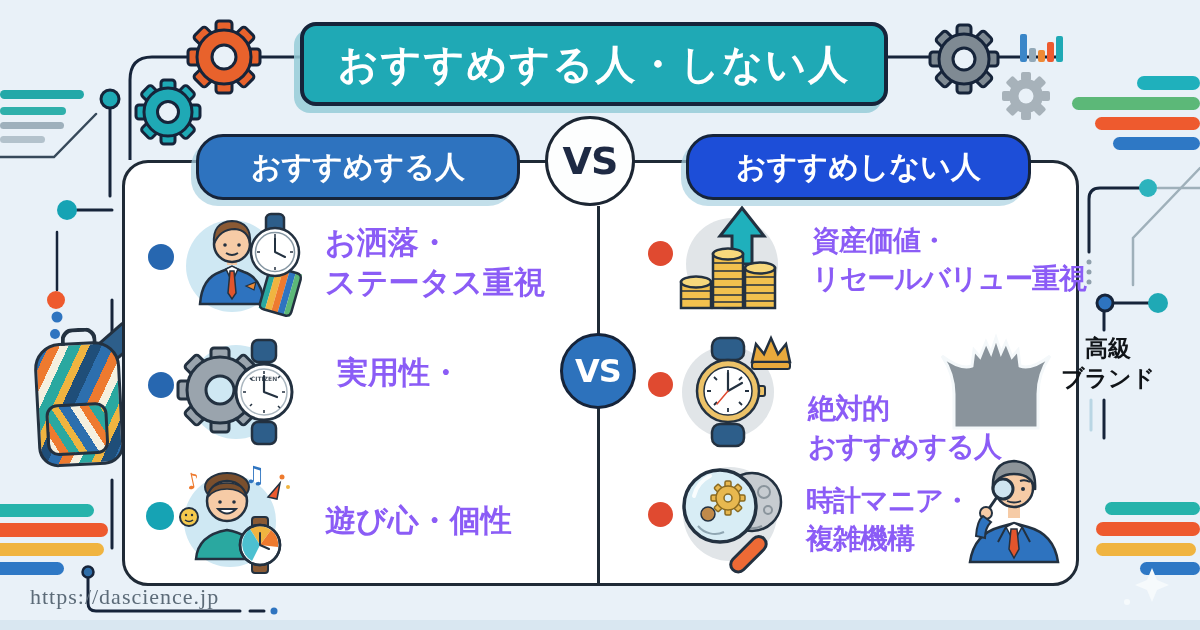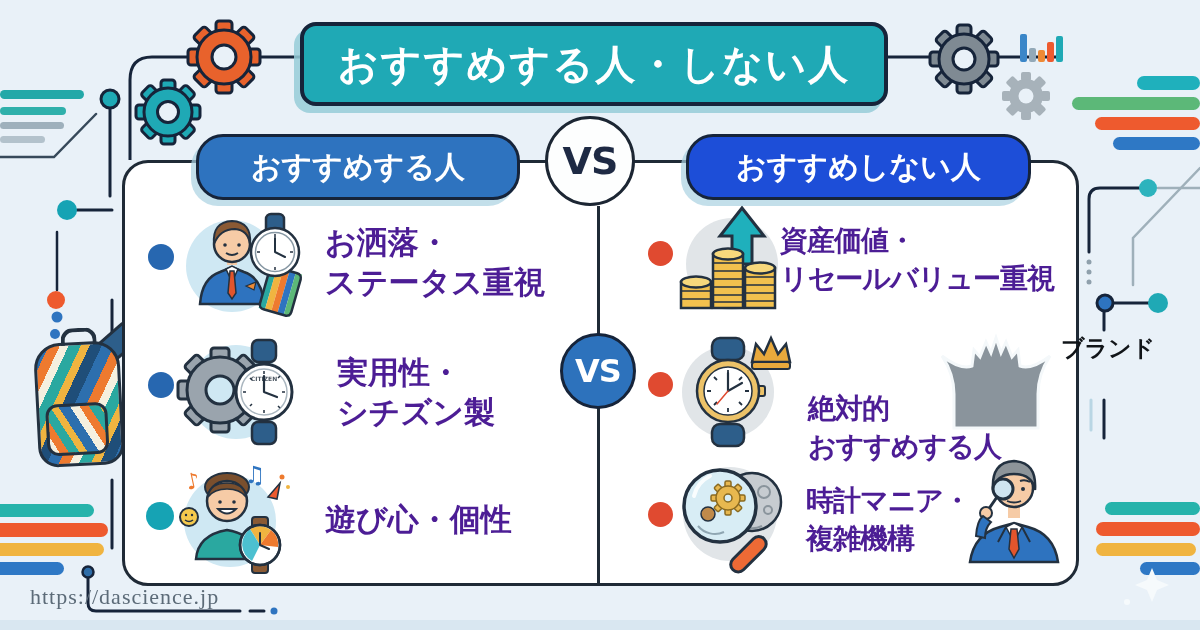--- a/index.html
+++ b/index.html
@@ -21,21 +21,21 @@
     border:3px solid #1f2a36;border-radius:26px;z-index:2;box-sizing:border-box;}
   #divider{left:597px;top:206px;width:3px;height:377px;background:#1f2a36;z-index:3;}
   .vs-circle{border-radius:50%;display:flex;align-items:center;justify-content:center;
     font-weight:700;z-index:6;box-sizing:border-box;}
   #vs-top{left:545px;top:116px;width:90px;height:90px;background:#fdfefe;border:3px solid #1c2633;
     color:#1e2a44;font-size:38px;letter-spacing:-1px;}
   #vs-mid{left:560px;top:333px;width:76px;height:76px;background:#2d72bc;border:3px solid #16243a;
     color:#fff;font-size:32px;letter-spacing:-1px;}
   
   .bullet{border-radius:50%;z-index:4;}
-  .row-text{z-index:4;color:#4c1d95;font-weight:800;white-space:nowrap;}
+  .row-text{z-index:4;color:#8b5cf6;font-weight:800;white-space:nowrap;}
   .row-text.left{font-size:31px;line-height:40px;}
   .row-text.right{font-size:28px;line-height:38px;letter-spacing:-1px;}
   .icon-svg{position:absolute;z-index:4;}
   
   #side-label{left:1052px;top:333px;width:112px;text-align:center;color:#101418;
     font-weight:800;font-size:23px;line-height:30px;z-index:4;}
   
   #footer-url{left:16px;top:584px;font-family:"Liberation Serif","DejaVu Serif",serif;
     font-size:22px;color:#5c6b78;z-index:4;letter-spacing:1px;margin-left:14px;}
   
@@ -278,21 +278,20 @@
     <rect x="76" y="10" width="24" height="22" rx="6" fill="#2d5e8a" stroke="#233140" stroke-width="2.5"></rect>
     <rect x="76" y="92" width="24" height="22" rx="6" fill="#2d5e8a" stroke="#233140" stroke-width="2.5"></rect>
     <circle cx="88" cy="62" r="28" fill="#ffffff" stroke="#233140" stroke-width="3"></circle>
     <circle cx="88" cy="62" r="23" fill="none" stroke="#aab6bf" stroke-width="1.5"></circle>
     <text x="88" y="51" font-size="6" font-weight="bold" fill="#4a5560" text-anchor="middle">CITIZEN</text>
     <path d="M88,41 V44 M88,80 V83 M67,62 H70 M106,62 H109 M74,48 l2,2 M102,76 l2,2 M74,76 l2,-2 M102,48 l2,-2" stroke="#233140" stroke-width="1.5"></path>
     <path d="M88,62 L88,46 M88,62 L101,67" fill="none" stroke="#233140" stroke-width="2.2" stroke-linecap="round"></path>
   </svg>
   <div class="abs row-text left" style="left:337px;top:352px;">
     <div>実用性・</div>
-    <div>シチズン製</div>
   </div>
 
   <span class="abs bullet" style="left:146px;top:502px;width:28px;height:28px;background:#16a3b4;"></span>
   <svg class="icon-svg" style="left:172px;top:455px;" width="135" height="125" viewBox="0 0 135 125">
     <circle cx="58" cy="66" r="46" fill="#cfe8f3"></circle>
     <text x="14" y="34" font-size="22" fill="#ee7a2e" transform="rotate(-12 20 28)">♪</text>
     <text x="72" y="28" font-size="24" fill="#2e74c0">♫</text>
     <g>
       <path d="M96,42 l12,-14 l-3,16 Z" fill="#ee5a2e" stroke="#233140" stroke-width="1.5"></path>
       <circle cx="110" cy="22" r="2.5" fill="#ee7a2e"></circle>
@@ -313,21 +312,21 @@
     <path d="M24,104 Q26,80 55,75 Q84,80 86,104 Z" fill="#2aa8a0" stroke="#233140" stroke-width="2.5"></path>
     <rect x="80" y="62" width="16" height="12" rx="3" fill="#8a5a34" stroke="#233140" stroke-width="2"></rect>
     <rect x="80" y="106" width="16" height="12" rx="3" fill="#8a5a34" stroke="#233140" stroke-width="2"></rect>
     <circle cx="88" cy="90" r="20" fill="#ffffff" stroke="#233140" stroke-width="2.5"></circle>
     <path d="M88,90 L78,74 A19,19 0 0 1 99,75 Z" fill="#f0b440"></path>
     <path d="M88,90 L99,75 A19,19 0 0 1 106,92 Z" fill="#ee7a2f"></path>
     <path d="M88,90 L78,74 A19,19 0 0 0 80,106 Z" fill="#4cc0d0"></path>
     <circle cx="88" cy="90" r="20" fill="none" stroke="#233140" stroke-width="2.5"></circle>
     <path d="M88,90 L88,78 M88,90 L97,94" fill="none" stroke="#233140" stroke-width="2" stroke-linecap="round"></path>
   </svg>
-  <div class="abs row-text left" style="left:325px;top:500px;font-family:Liberation Serif, serif;">
+  <div class="abs row-text left" style="left:325px;top:500px;">
     <div>遊び心・個性</div>
     <div></div>
   </div>
 
   <span class="abs bullet" style="left:648px;top:241px;width:25px;height:25px;background:#e04a30;"></span>
   <svg class="icon-svg" style="left:672px;top:202px;" width="125" height="120" viewBox="0 0 125 120">
     <circle cx="60" cy="62" r="46" fill="#e1e5e8"></circle>
     <path d="M70,6 L92,34 H80 V62 H60 V34 H48 Z" fill="#1fb0bc" stroke="#233140" stroke-width="3"></path>
     <g stroke="#233140">
       <rect x="9" y="80" width="30" height="26" fill="#f2c14e" stroke-width="2.5"></rect>
@@ -338,21 +337,21 @@
       <rect x="41" y="52" width="30" height="54" fill="#f2c14e" stroke-width="2.5"></rect>
       <path d="M41,61 H71 M41,69 H71 M41,77 H71 M41,85 H71 M41,93 H71 M41,100 H71" stroke-width="1.5"></path>
       <ellipse cx="56" cy="52" rx="15" ry="5.5" fill="#f7d87c" stroke-width="2.5"></ellipse>
     </g>
     <g stroke="#233140">
       <rect x="73" y="66" width="30" height="40" fill="#f2c14e" stroke-width="2.5"></rect>
       <path d="M73,75 H103 M73,83 H103 M73,91 H103 M73,99 H103" stroke-width="1.5"></path>
       <ellipse cx="88" cy="66" rx="15" ry="5.5" fill="#f7d87c" stroke-width="2.5"></ellipse>
     </g>
   </svg>
-  <div class="abs row-text right" style="left:780px;top:222px;">
+  <div class="abs row-text right" style="left:812px;top:222px;">
     <div>資産価値・</div>
     <div>リセールバリュー重視</div>
   </div>
 
   <svg class="abs" style="left:938px;top:322px;z-index:3;" width="115" height="110" viewBox="0 0 115 110">
     <path d="M16,106 L16,72 Q16,52 4,34 Q22,48 34,44 L36,28 L42,35 L48,20 L53,31 L58,16 L63,31 L68,20 L74,35 L80,28 L82,44 Q94,48 112,34 Q100,52 100,72 L100,106 Z" fill="#8a949c" stroke="#f4f8fa" stroke-width="3"></path>
   </svg>
 
   <span class="abs bullet" style="left:648px;top:372px;width:25px;height:25px;background:#e04a30;"></span>
   <svg class="icon-svg" style="left:672px;top:330px;" width="125" height="120" viewBox="0 0 125 120">
@@ -420,20 +419,21 @@
     <path d="M44,34 Q49,31 54,33 M68,33 Q73,31 78,34" fill="none" stroke="#233140" stroke-width="2"></path>
     <circle cx="71" cy="41" r="2" fill="#233140"></circle>
     <path d="M55,53 Q62,56 69,53" fill="none" stroke="#233140" stroke-width="1.8"></path>
     <circle cx="51" cy="41" r="10" fill="#cfe4f0" stroke="#233140" stroke-width="3"></circle>
     <path d="M45,49 L36,62" stroke="#233140" stroke-width="3" stroke-linecap="round"></path>
     <circle cx="34" cy="65" r="6" fill="#f6cba6" stroke="#233140" stroke-width="2"></circle>
     <path d="M24,88 Q25,73 31,68 L39,74 Q33,80 33,90 Z" fill="#2e73bf" stroke="#233140" stroke-width="2"></path>
   </svg>
 
   <div id="side-label" class="abs">
+    <div>高級</div>
     <div>ブランド</div>
   </div>
 
   <div id="footer-url" class="abs">
     <span>https://dascience.jp</span>
   </div>
 
 </div>
 
 </body></html>

